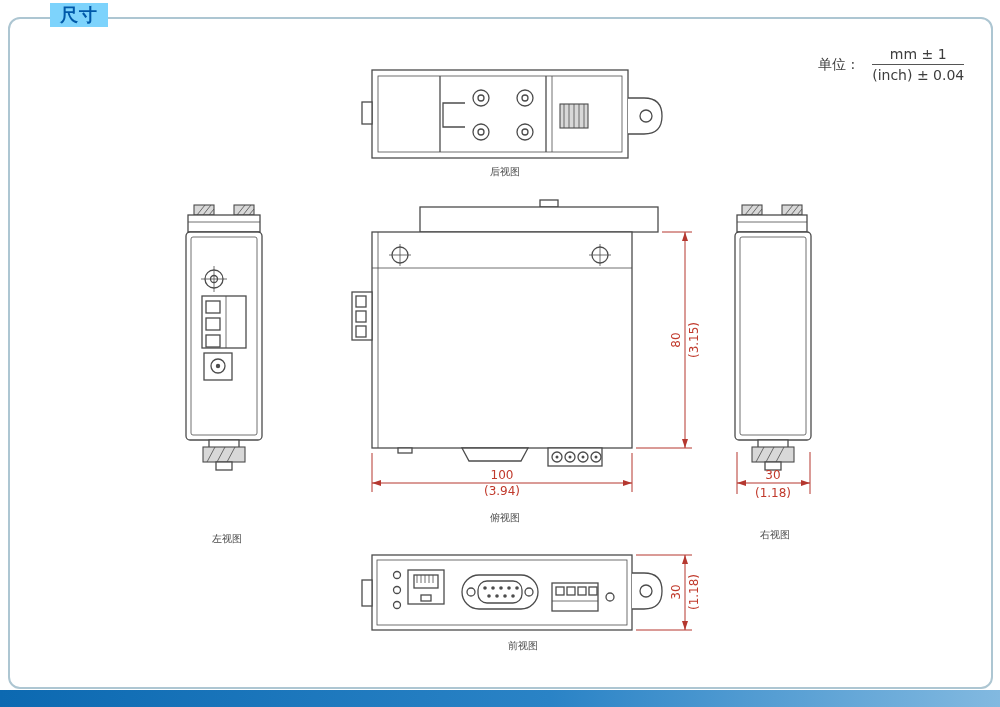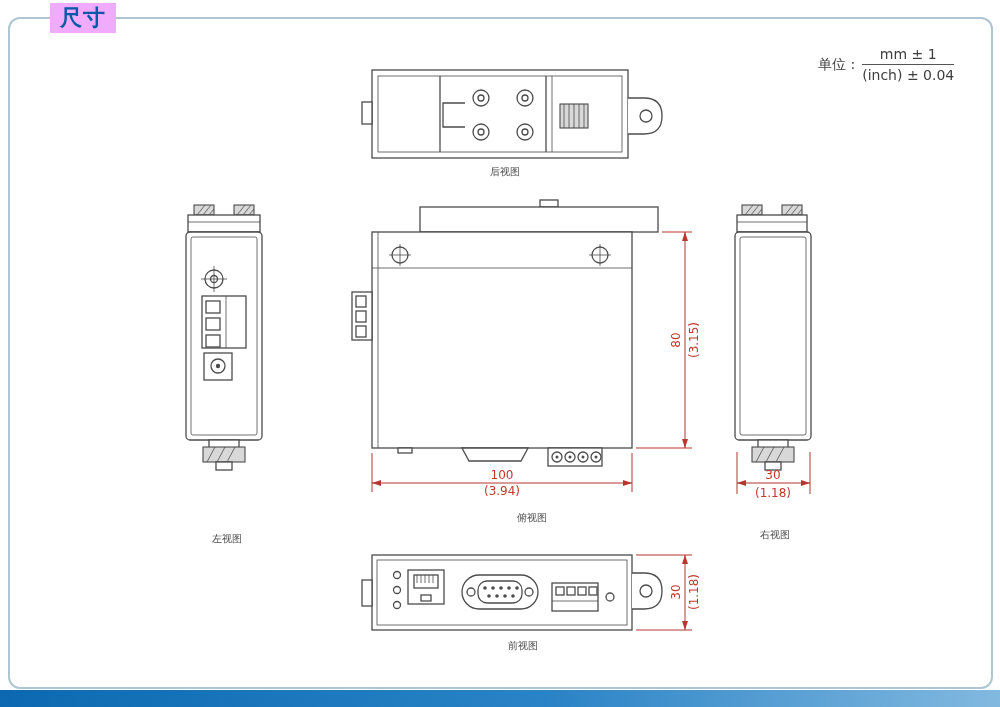--- a/index.html
+++ b/index.html
@@ -1,20 +1,20 @@
 <!DOCTYPE html>
 <html><head>
 <meta charset="utf-8">
 <style>
   html,body{margin:0;padding:0;}
   body{width:1000px;height:707px;background:#fff;font-family:"DejaVu Sans","Liberation Sans",sans-serif;}
   .page{position:relative;width:1000px;height:707px;overflow:hidden;background:#fff;}
   .frame{position:absolute;left:8px;top:17px;width:981px;height:668px;border:2px solid #adc6d2;border-radius:12px;}
-  .section-title{position:absolute;left:50px;top:3px;padding:0 10px;background:#f0abfc;color:#0059a9;font-size:22px;font-weight:bold;z-index:2;letter-spacing:1px;}
-  .unit-block{position:absolute;left:818px;top:46px;display:flex;align-items:center;gap:7px;color:#3d3d3d;font-size:14px;z-index:2;}
+  .section-title{position:absolute;left:50px;top:3px;padding:0 10px;background:#7dd3fc;color:#0059a9;font-size:18px;font-weight:bold;z-index:2;letter-spacing:1px;}
+  .unit-block{position:absolute;left:818px;top:46px;display:flex;align-items:center;gap:17px;color:#3d3d3d;font-size:14px;z-index:2;}
   .fraction{display:inline-flex;flex-direction:column;text-align:center;}
   .fraction .num{display:block;padding:0 4px 2px;border-bottom:1.5px solid #555;}
   .fraction .den{display:block;padding-top:2px;}
   .view-label{position:absolute;width:120px;text-align:center;color:#4c4c4c;font-size:10px;}
   .view-svg{position:absolute;}
   .footer-bar{position:absolute;left:0;bottom:0;width:1000px;height:17px;background:linear-gradient(90deg,#0c69b1 0%,#2a83c6 55%,#82b9e0 100%);}
   .ln{stroke:#4c4c4c;stroke-width:1.3;fill:none;}
   .lnw{stroke:#4c4c4c;stroke-width:1.3;fill:#fff;}
   .thin{stroke:#4c4c4c;stroke-width:0.8;fill:none;}
   .fillg{fill:#4c4c4c;stroke:none;}
@@ -270,18 +270,18 @@
       <line class="dim" x1="345" y1="10" x2="345" y2="85"></line>
       <polygon class="dimf" points="345,10 342,19 348,19"></polygon>
       <polygon class="dimf" points="345,85 342,76 348,76"></polygon>
       <text class="dimtext" x="340" y="47" text-anchor="middle" transform="rotate(-90 340 47)">30</text>
       <text class="dimtext" x="358" y="47" text-anchor="middle" transform="rotate(-90 358 47)">(1.18)</text>
     </g>
   </svg>
 
   <div class="view-label" style="left:445px;top:165px">后视图</div>
   <div class="view-label" style="left:167px;top:532px">左视图</div>
-  <div class="view-label" style="left:472px;top:511px">俯视图</div>
+  <div class="view-label" style="left:445px;top:511px">俯视图</div>
   <div class="view-label" style="left:715px;top:528px">右视图</div>
   <div class="view-label" style="left:463px;top:639px">前视图</div>
 
   <div class="footer-bar"></div>
 </div>
 
 </body></html>

